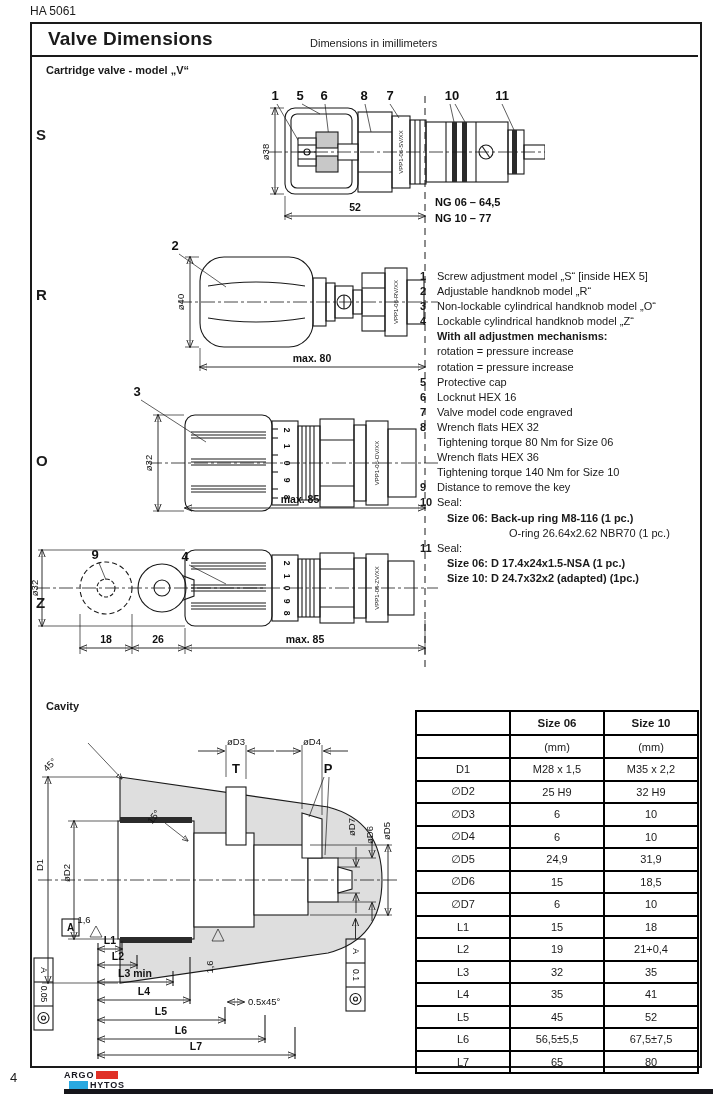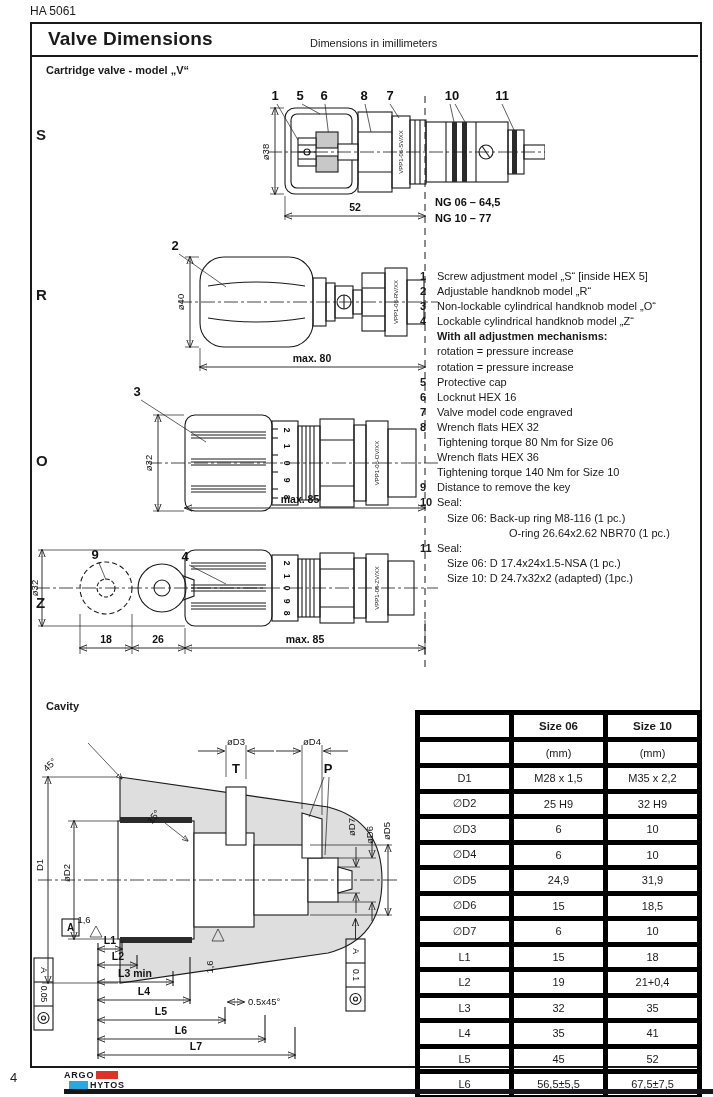--- a/index.html
+++ b/index.html
@@ -11,25 +11,25 @@
   .titlebar{left:32px;top:24px;width:666px;height:31px;border-bottom:2px solid #1a1a1a;}
   .title{left:48px;top:28px;font-size:19px;font-weight:bold;letter-spacing:0.2px;}
   .subtitle{left:310px;top:37px;font-size:11px;}
   .sec-label{font-size:11px;font-weight:bold;}
   .model-letter{left:36px;font-size:15px;font-weight:bold;}
   .notes{left:420px;top:269px;width:280px;font-size:11px;line-height:15.1px;}
   .note-line{display:flex;}
   .note-num{width:17px;flex:0 0 17px;font-weight:bold;}
   .note-text{white-space:nowrap;}
   .note-line.bold .note-text{font-weight:bold;}
-  .note-line.ind1 .note-text{padding-left:10px;}
+  .note-line.ind1 .note-text{padding-left:10px;font-weight:bold;}
   .note-line.ind2 .note-text{padding-left:72px;}
   table.cav{left:415px;top:710px;width:282px;border-collapse:collapse;table-layout:fixed;
             font-size:11px;text-align:center;border:2px solid #2a2a2a;position:absolute;}
-  table.cav th,table.cav td{border:5px solid #000000;padding:0;height:20.5px;}
+  table.cav th,table.cav td{border:2px solid #000000;padding:0;height:20.5px;}
   table.cav th{font-weight:bold;font-size:11.5px;height:22px;}
   table.cav tr.units td{height:21px;}
   .pagenum{left:10px;top:1070px;font-size:13px;}
   .logo{left:64px;top:1070px;}
   .logo-row{display:flex;align-items:center;height:10px;}
   .logo-txt{font-size:9px;font-weight:bold;letter-spacing:0.8px;color:#16161f;}
   .logo-red{width:22px;height:8px;margin-left:2px;}
   .logo-blue{width:19px;height:8px;margin-right:2px;}
   .logo-row2{padding-left:5px;}
   .botbar{left:64px;top:1089px;width:649px;height:5px;background:#15151a;}

